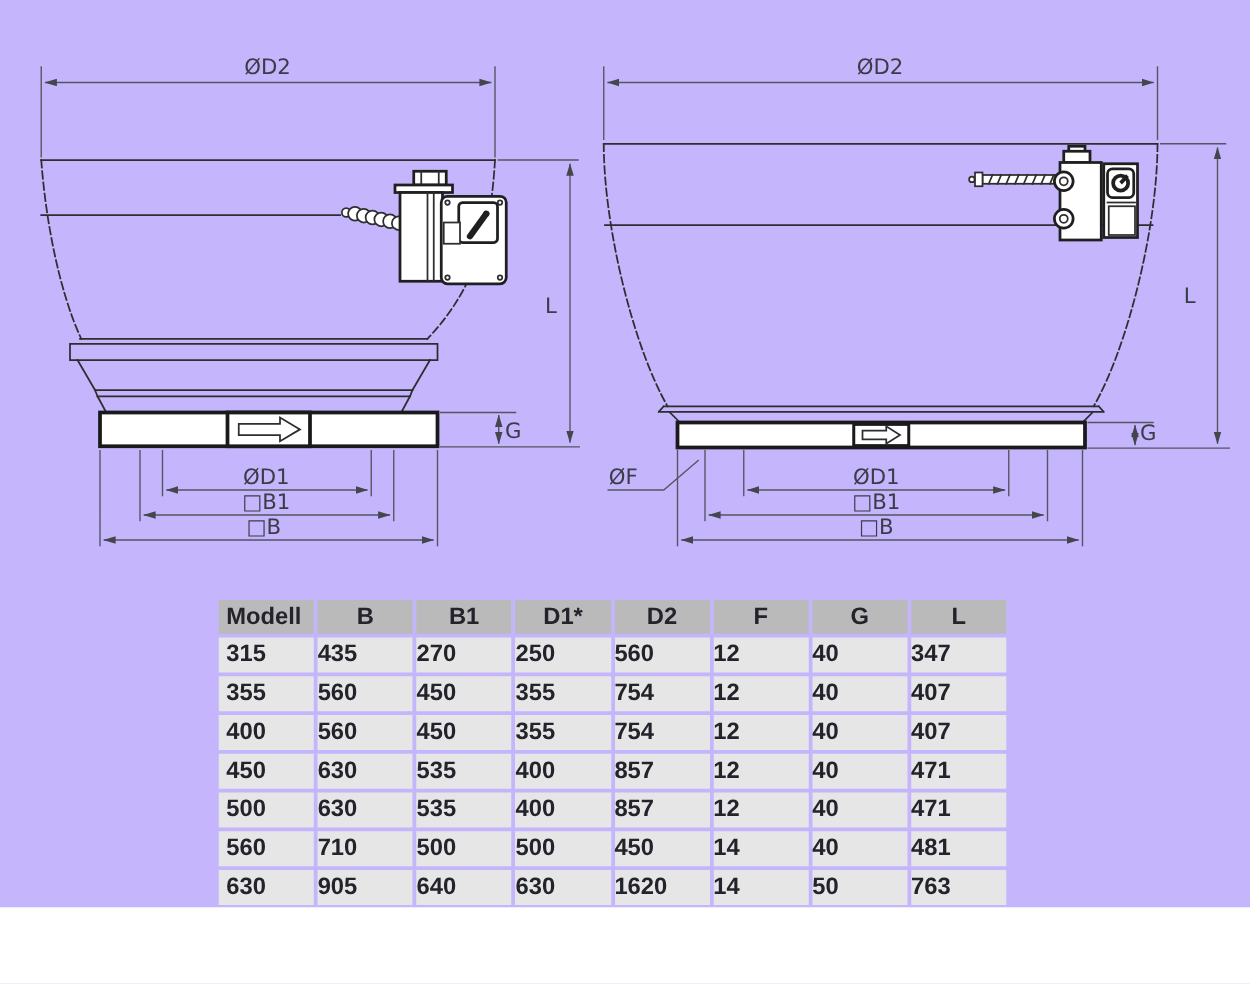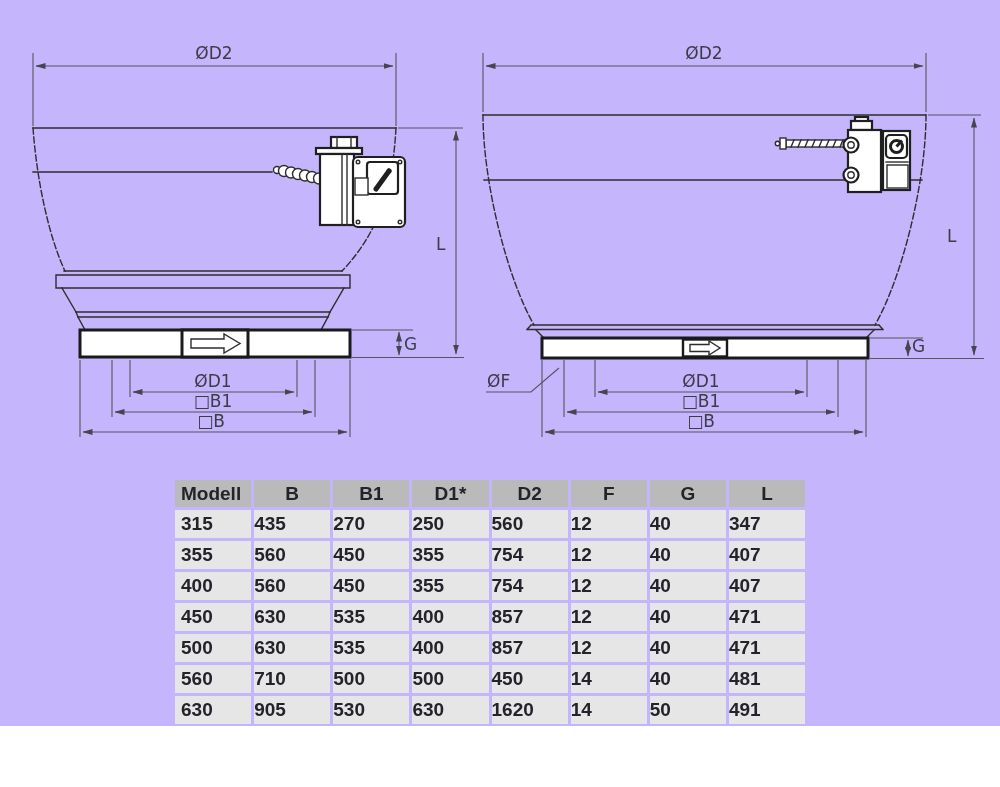--- a/index.html
+++ b/index.html
@@ -262,24 +262,24 @@
       <td>500</td>
       <td>500</td>
       <td>450</td>
       <td>14</td>
       <td>40</td>
       <td>481</td>
     </tr>
     <tr>
       <td>630</td>
       <td>905</td>
-      <td>530</td>
+      <td>640</td>
       <td>630</td>
       <td>1620</td>
       <td>14</td>
       <td>50</td>
-      <td>491</td>
+      <td>763</td>
     </tr>
   </tbody>
 </table>
 
 
 </div>
 
 </body></html>

